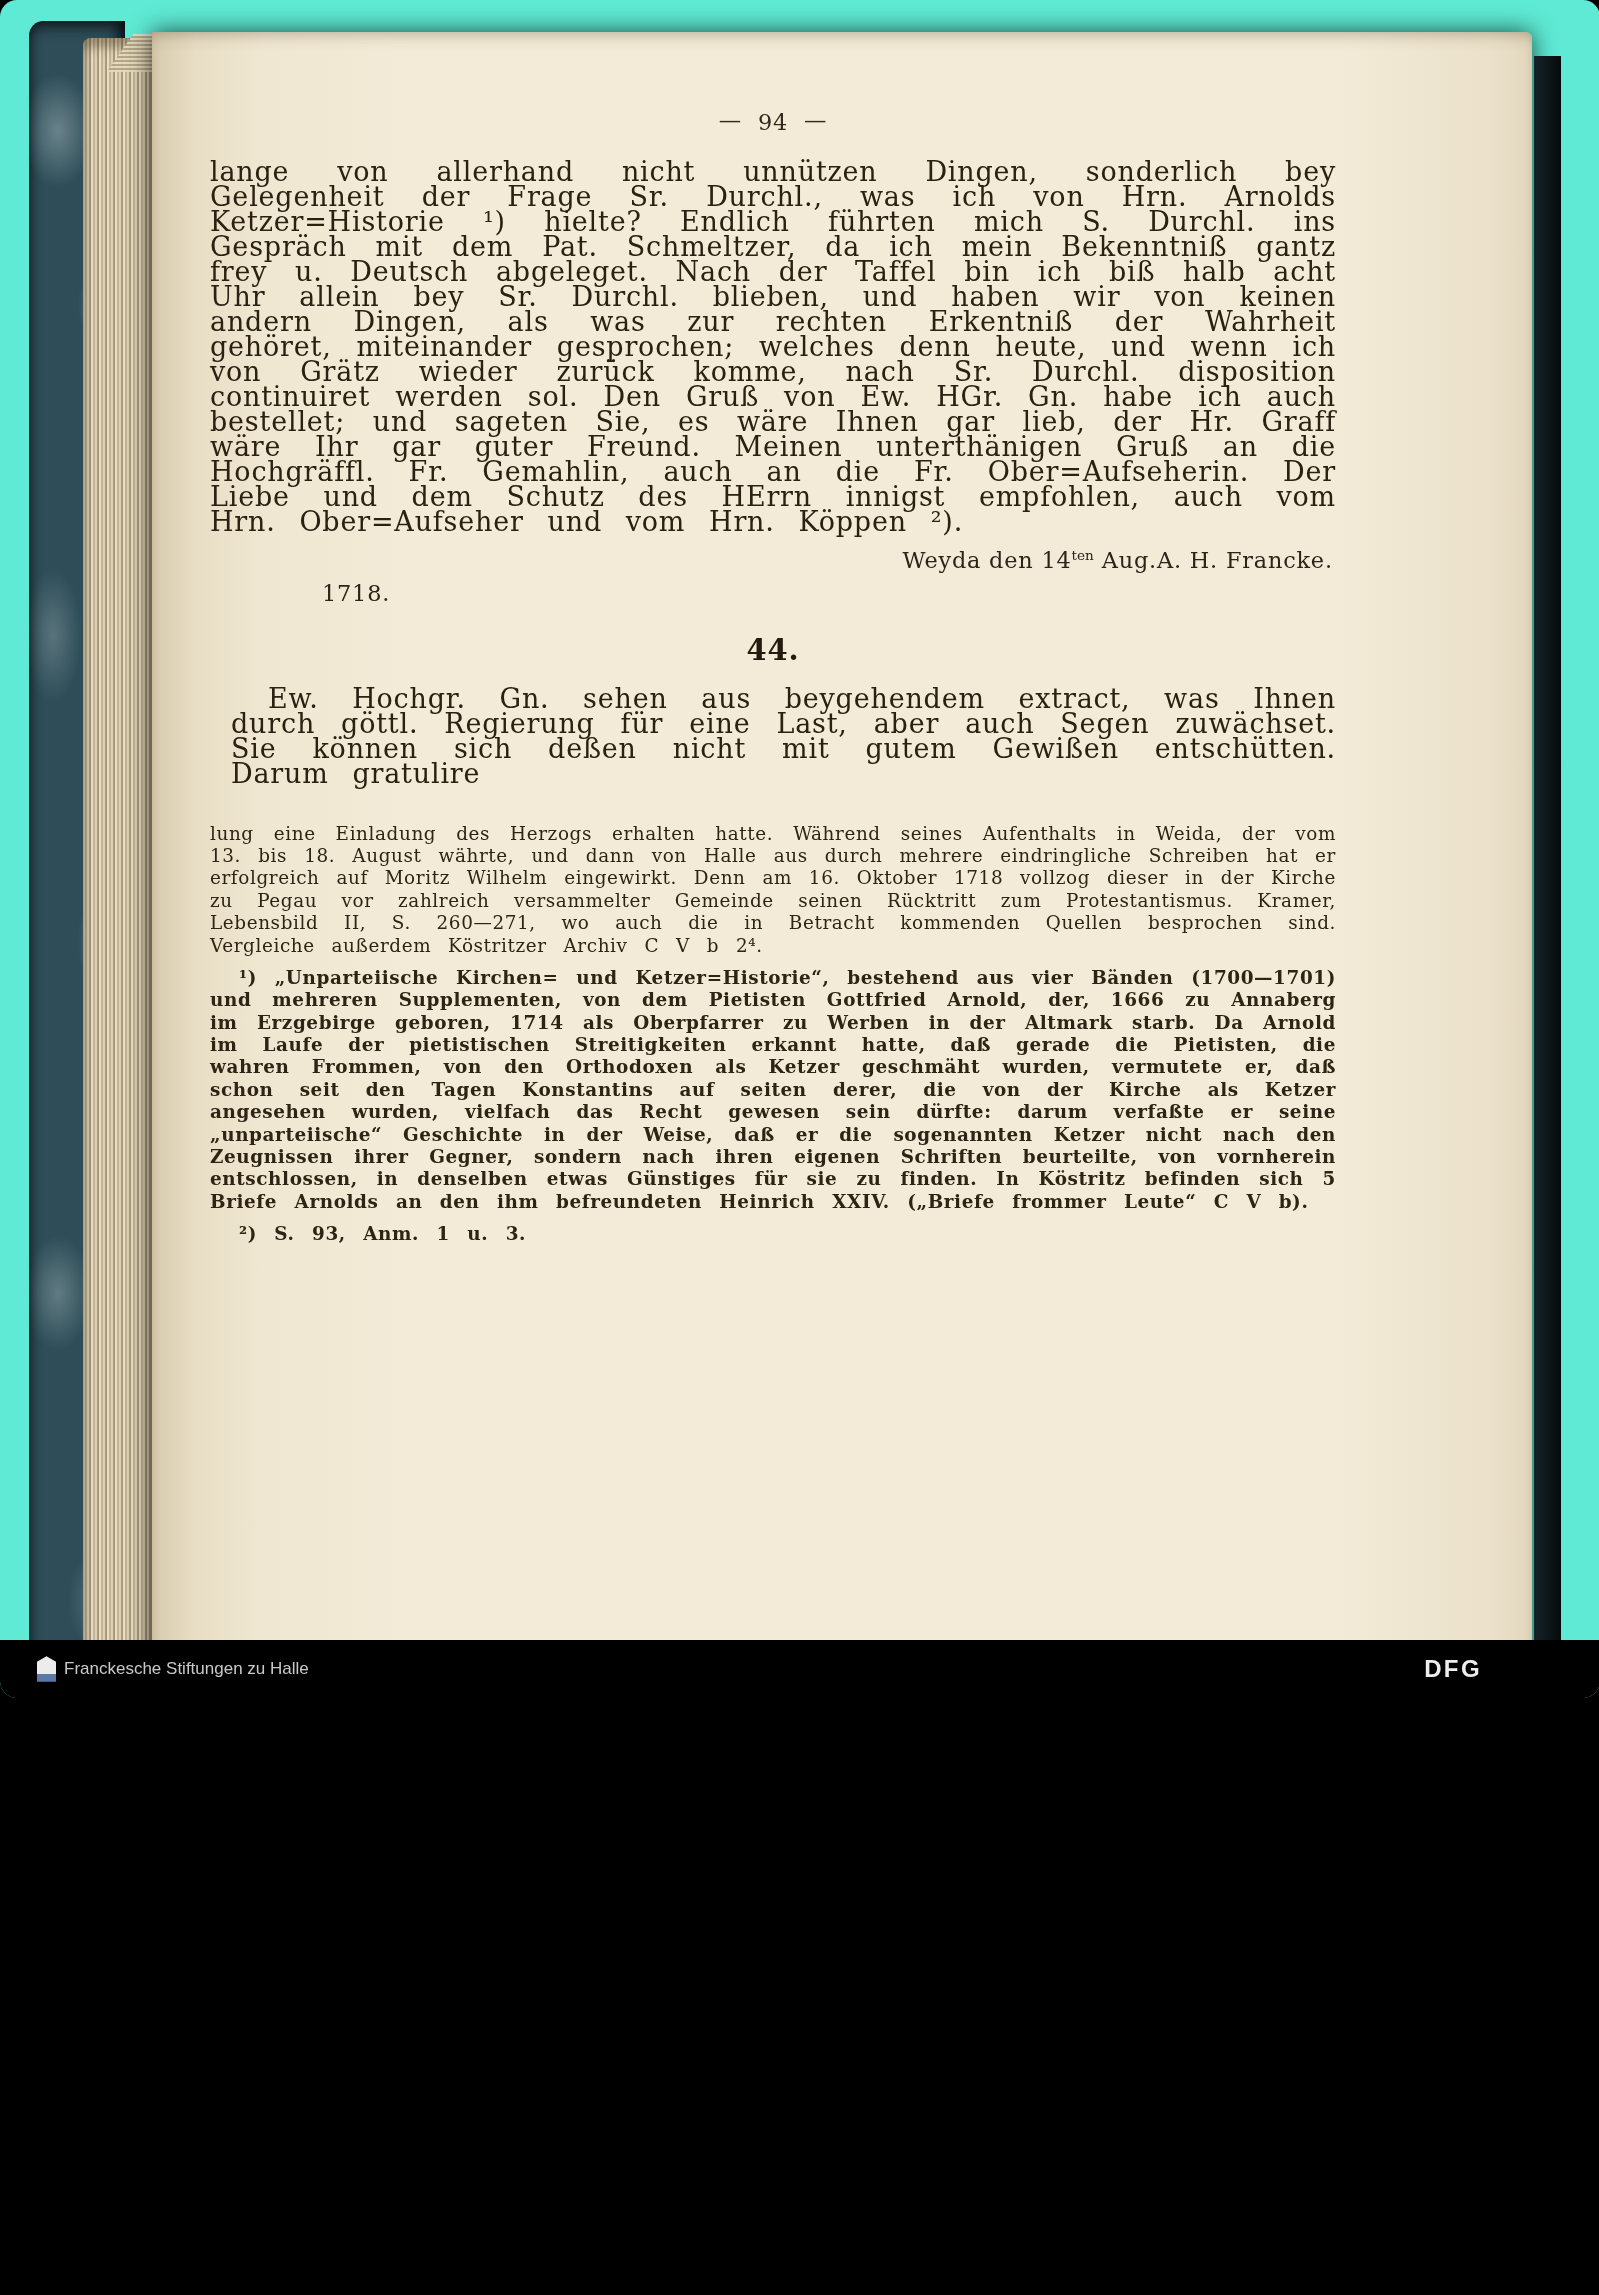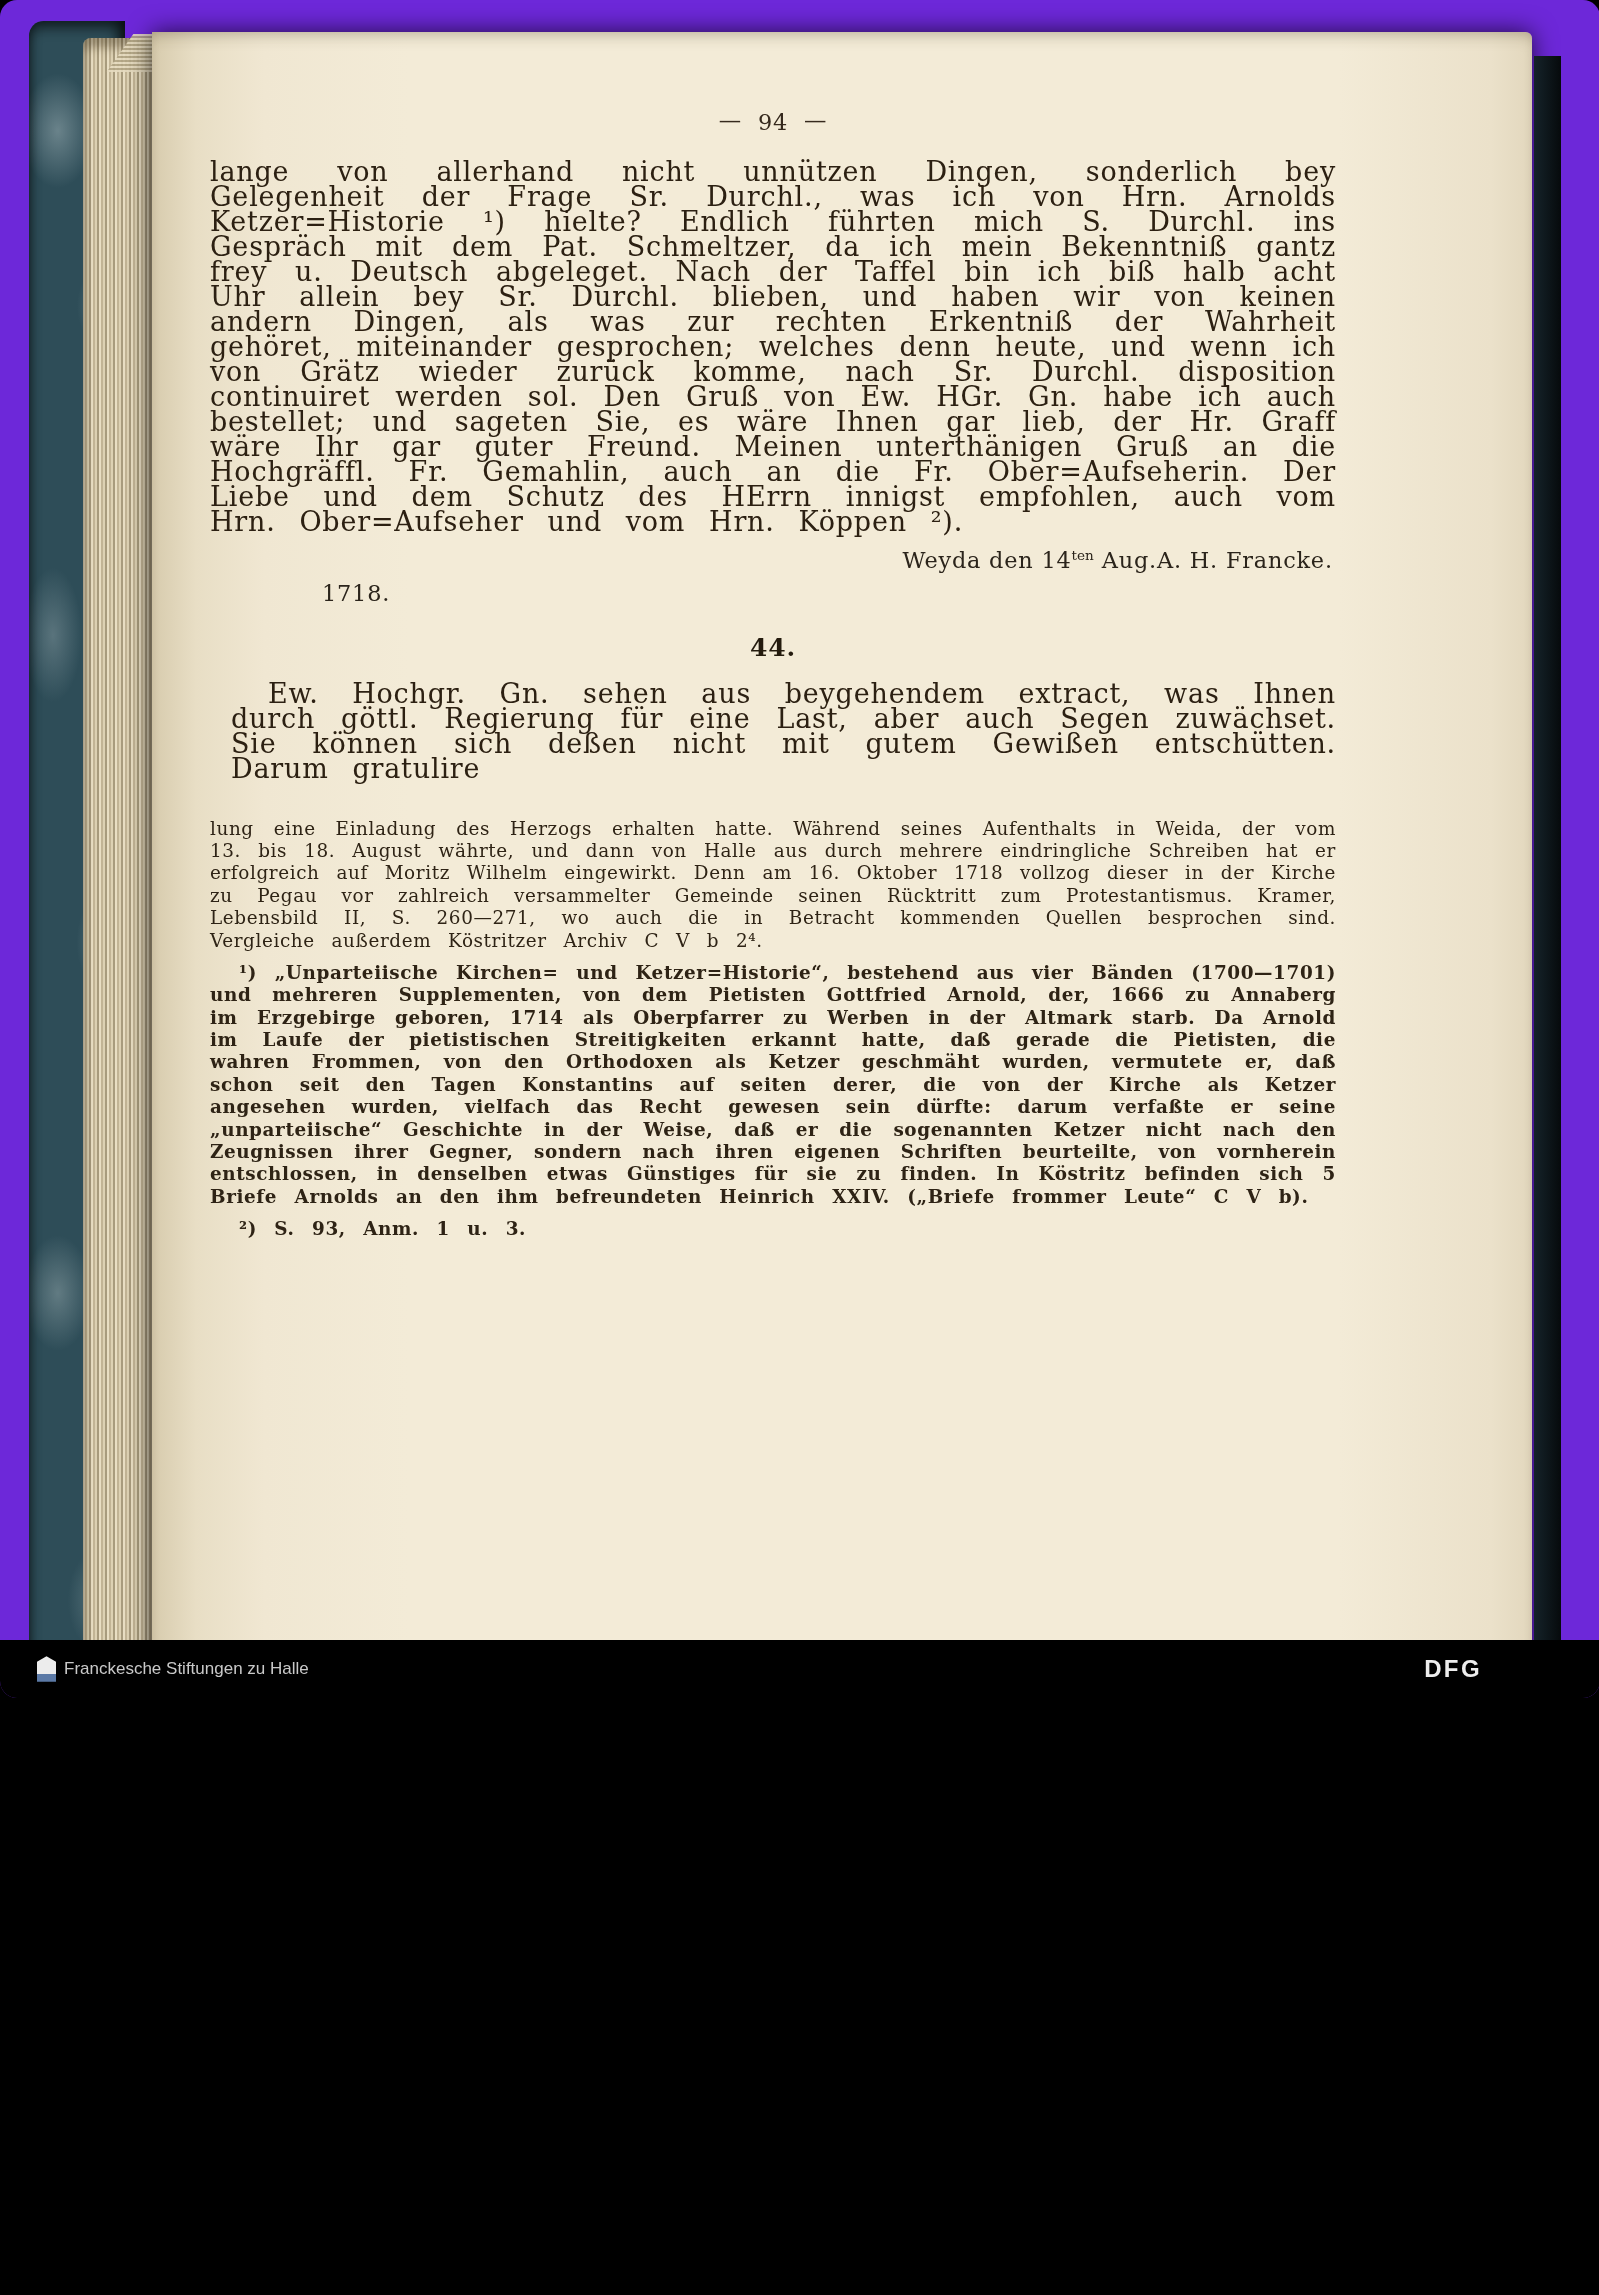--- a/index.html
+++ b/index.html
@@ -1,19 +1,19 @@
 <!DOCTYPE html>
 <html style="font-size:12.8px"><head>
 <meta charset="utf-8">
 <style>
   * { margin:0; padding:0; box-sizing:border-box; }
   html, body { width:1600px; height:2295px; background:#000; }
   body { font-family:"DejaVu Serif", serif; }
 
-  .scene { position:relative; width:1600px; height:1698px; background:#6d28d9; overflow:hidden;border-radius:17px; }
+  .scene { position:relative; width:1600px; height:1698px; background:#5eead4; overflow:hidden;border-radius:17px; }
 
   
   .book-cover {
     position:absolute; left:29px; top:21px; width:96px; height:2193px;
     border-radius:14.4px 0 0 14.4px;
     background-color:#2e4d58;
     background-image:
       radial-gradient(ellipse 56px 88px at 30% 5%,  rgba(155,175,180,.55), transparent 65%),
       radial-gradient(ellipse 40px 64px  at 75% 13%, rgba(120,145,152,.50), transparent 60%),
       radial-gradient(ellipse 48px 112px at 25% 28%, rgba(142,162,168,.45), transparent 60%),
@@ -76,21 +76,21 @@
 
   .dateline {
     display:flex; justify-content:flex-end; align-items:baseline;
     margin-top:12.8px; font-size:22.4px; letter-spacing:0.8px;
     padding-left:35px; padding-right:3.2px;
   }
   .dateline sup { font-size:13.6px; letter-spacing:0; }
   .year-line { margin-top:6.4px; padding-left:112px; font-size:22.4px; letter-spacing:0.8px; }
 
   .section-heading {
-    text-align:center; font-weight:bold; font-size:25px;
+    text-align:center; font-weight:bold; font-size:29px;
     margin-top:27px; letter-spacing:0.8px; color:#241b0e;
   }
 
   .section-paragraph { margin-top:19px; text-indent:37px;margin-left:21px; }
 
   .footnotes {
     margin-top:37px; font-size:18.4px; line-height:22.4px;
     text-align:justify; letter-spacing:0.6px; word-spacing:10.4px; color:#2e2315;
   }
   .footnote + .footnote { margin-top:9.6px;font-weight:bold; }

